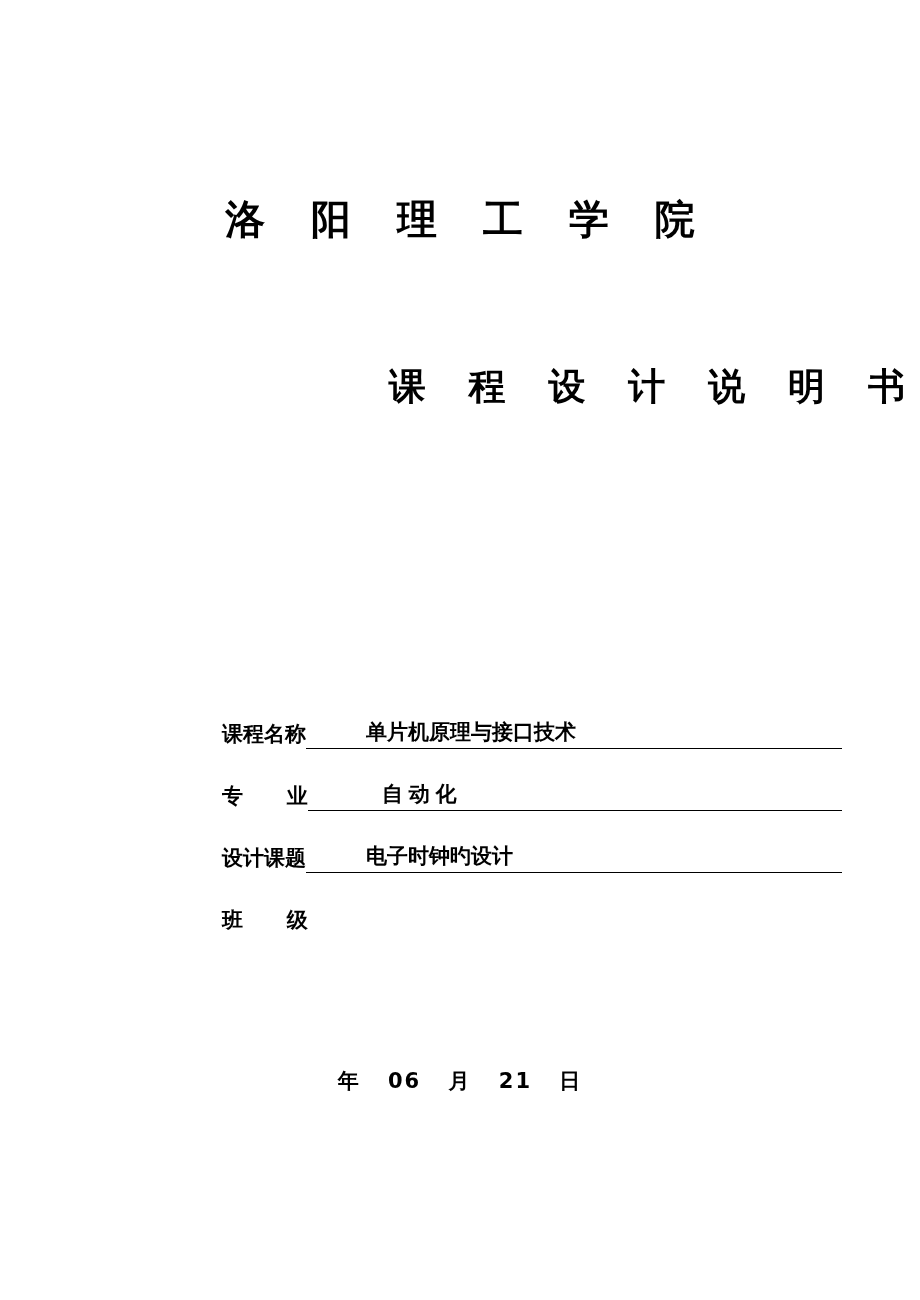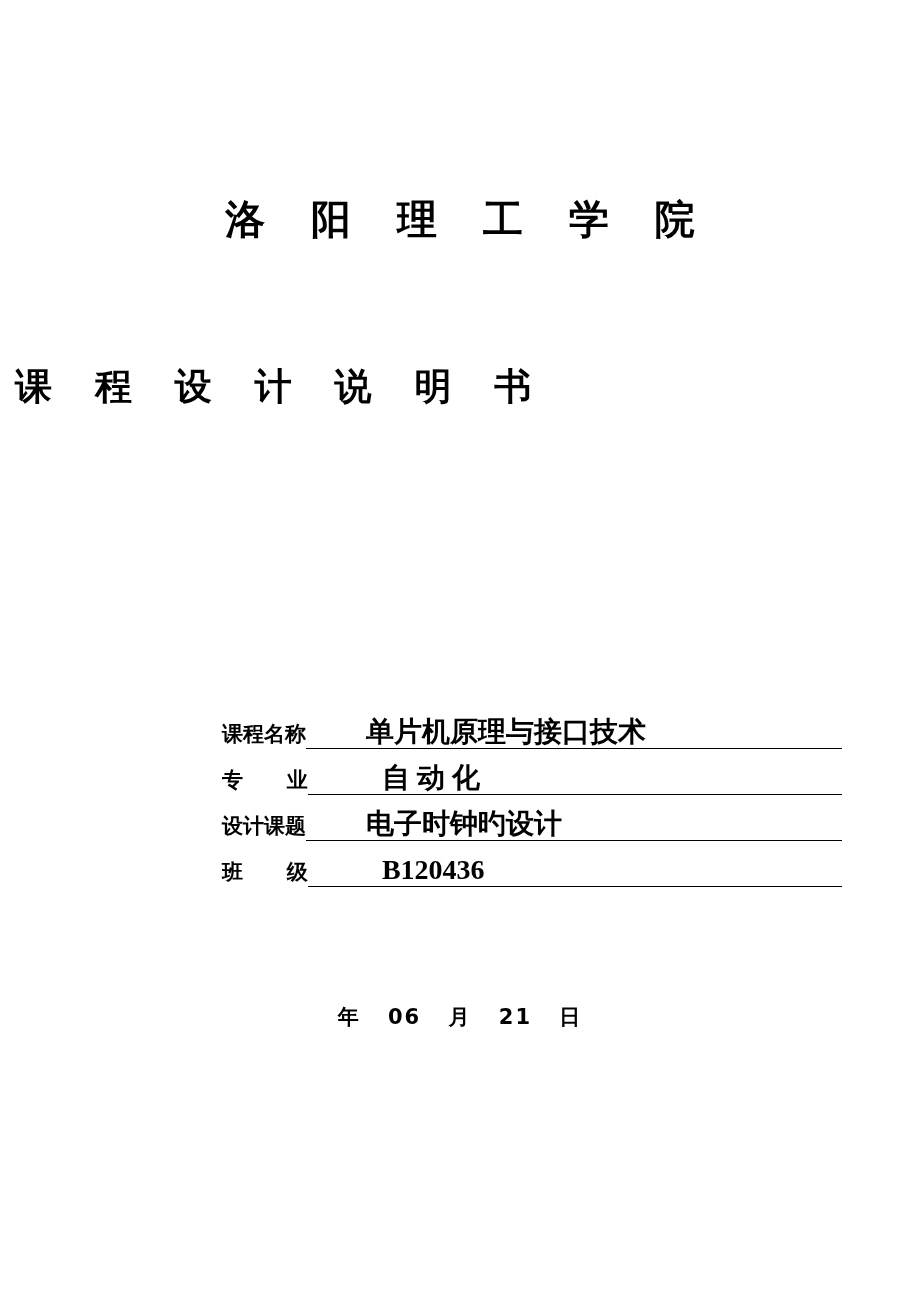--- a/index.html
+++ b/index.html
@@ -32,70 +32,70 @@
     font-size: 40px;
     letter-spacing: 16px;
     text-indent: 16px;
     line-height: 1.2;
   }
   .doc-subtitle {
     position: absolute;
     left: 0;
     right: 0;
     top: 365px;
-    text-align: left;
+    text-align: right;
     font-family: "DejaVu Sans", "Liberation Sans", sans-serif;
     font-weight: bold;
     font-size: 37px;
     letter-spacing: 15px;
     text-indent: 15px;
     line-height: 1.2;
   }
 
   .fields {
     position: absolute;
     left: 222px;
     top: 710px;
     width: 620px;
   }
   .field-row {
     display: flex;
     align-items: flex-end;
     height: 39px;
-    margin-bottom: 7px;
+    margin-bottom: 23px;
   }
   .field-label {
     font-family: "DejaVu Sans", "Liberation Sans", sans-serif;
     font-weight: bold;
     font-size: 21px;
     white-space: pre;
     flex: 0 0 auto;
     line-height: 30px;
   }
   .field-value {
     flex: 1 1 auto;
     border-bottom: 1.6px solid #000000;
-    font-family: Liberation Serif, serif;
+    font-family: Liberation Sans, sans-serif;
     font-weight: bold;
-    font-size: 28px;
+    font-size: 21px;
     line-height: 30px;
     padding-left: 60px;
     padding-bottom: 1px;
     white-space: pre;
     overflow: hidden;
   }
   .field-value.narrow-pad {
     padding-left: 74px;
   }
 
   .date-line {
     position: absolute;
     left: 0;
     right: 0;
-    top: 1003px;
+    top: 1067px;
     text-align: center;
     font-family: "DejaVu Sans", "Liberation Sans", sans-serif;
     font-weight: bold;
     font-size: 21px;
     letter-spacing: 2px;
   }
   .date-line .seg {
     display: inline-block;
     margin: 0 9px;
   }
@@ -123,21 +123,20 @@
       <span class="field-value narrow-pad">自 动 化</span>
     </div>
 
     <div class="field-row">
       <span class="field-label">设计课题</span>
       <span class="field-value">电子时钟旳设计</span>
     </div>
 
     <div class="field-row">
       <span class="field-label">班      级</span>
-      <span class="field-value narrow-pad">B120436</span>
     </div>
 
 
   </div>
 
   <div class="date-line">
     <span class="seg">年</span>
     <span class="seg">06</span>
     <span class="seg">月</span>
     <span class="seg">21</span>

